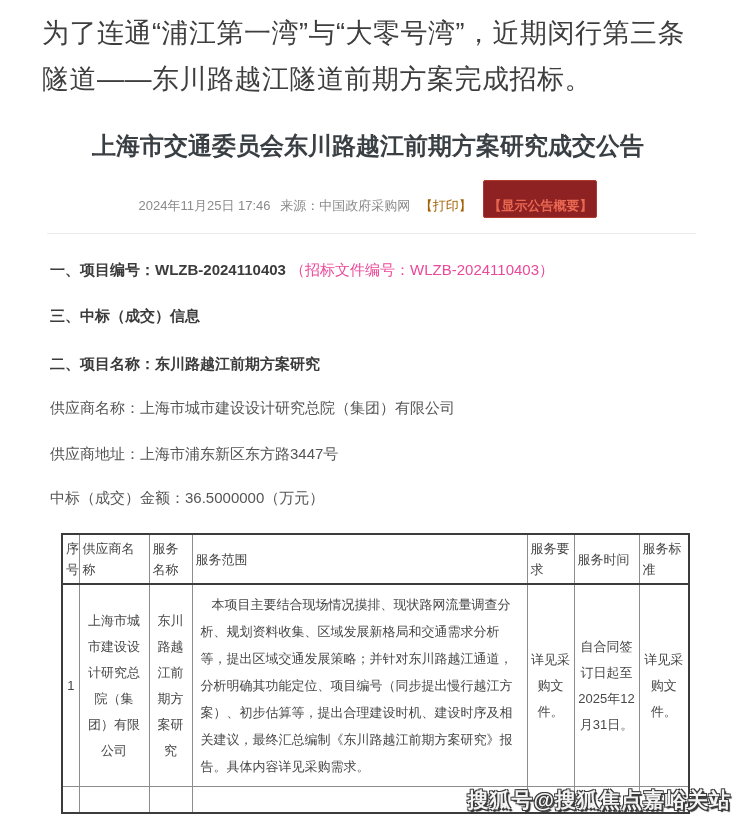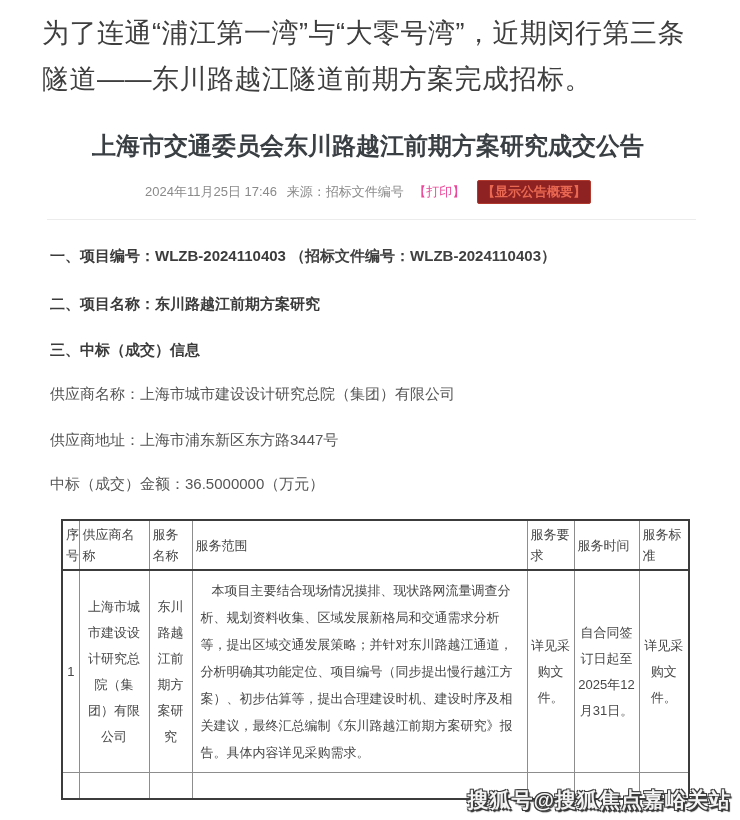--- a/index.html
+++ b/index.html
@@ -34,45 +34,45 @@
   
   .meta {
     margin-top: 18px;
     text-align: center;
     font-size: 13px;
     color: #8a8a8a;
     white-space: nowrap;
   }
   .meta .sep { display: inline-block; width: 6px; }
   .meta .print-btn {
-    color: #ec4899;
+    color: #a16207;
     cursor: pointer;
   }
   .meta .summary-badge {
     display: inline-block;
     margin-left: 8px;
-    padding: 2px 4px 2px 4px;
+    padding: 16px 4px 2px 4px;
     background: #8e2121;
     border: 1px solid #b03a2e;
     border-radius: 2px;
     color: #e96852;
     font-weight: bold;
     cursor: pointer;
   }
   .divider {
     margin: 15px 40px 0 47px;
     border: none;
     border-top: 1px solid #ececec;
     height: 0;
   }
   
   .content { padding: 0 40px 0 50px; font-size: 15px; }
   .content p { margin: 0; line-height: 17px; }
   .sec { font-weight: bold; color: #3b3b3b; }
-  .sec .note { font-weight: bold; color: #404040; }
+  .sec .note { font-weight: normal; color: #ec4899; }
   .p1 { margin-top: 27px !important; }
   .p2 { margin-top: 31px !important; }
   .p3 { margin-top: 29px !important; }
   .d1 { margin-top: 27px !important; }
   .d2 { margin-top: 29px !important; }
   .d3 { margin-top: 27px !important; }
   .p4 { margin-top: 21px !important; }
   .detail { color: #555555; font-weight: normal; }
   
   table.subject-table {
@@ -128,37 +128,37 @@
 <body>
 
 <div class="page">
 
   <p class="headline">为了连通“浦江第一湾”与“大零号湾”，近期闵行第三条隧道——东川路越江隧道前期方案完成招标。</p>
 
   <h1 class="doc-title">上海市交通委员会东川路越江前期方案研究成交公告</h1>
 
   <div class="meta">
     <span>2024年11月25日 17:46</span><span class="sep"></span>
-    <span>来源：招标文件编号</span><span class="sep"></span>
+    <span>来源：中国政府采购网</span><span class="sep"></span>
     <span class="print-btn">【打印】</span>
     <span class="summary-badge">【显示公告概要】</span>
   </div>
 
   <hr class="divider">
 
   <div class="content">
 
     <p class="sec p1">
       <span>一、项目编号：</span><span>WLZB-2024110403</span>
       <span class="note">（招标文件编号：WLZB-2024110403）</span>
     </p>
 
+    <p class="sec p3">三、中标（成交）信息</p>
+
     <p class="sec p2">二、项目名称：东川路越江前期方案研究</p>
-
-    <p class="sec p3">三、中标（成交）信息</p>
 
     <p class="detail d1">
       <span>供应商名称：</span><span>上海市城市建设设计研究总院（集团）有限公司</span>
     </p>
 
     <p class="detail d2">
       <span>供应商地址：</span><span>上海市浦东新区东方路3447号</span>
     </p>
 
     <p class="detail d3">

